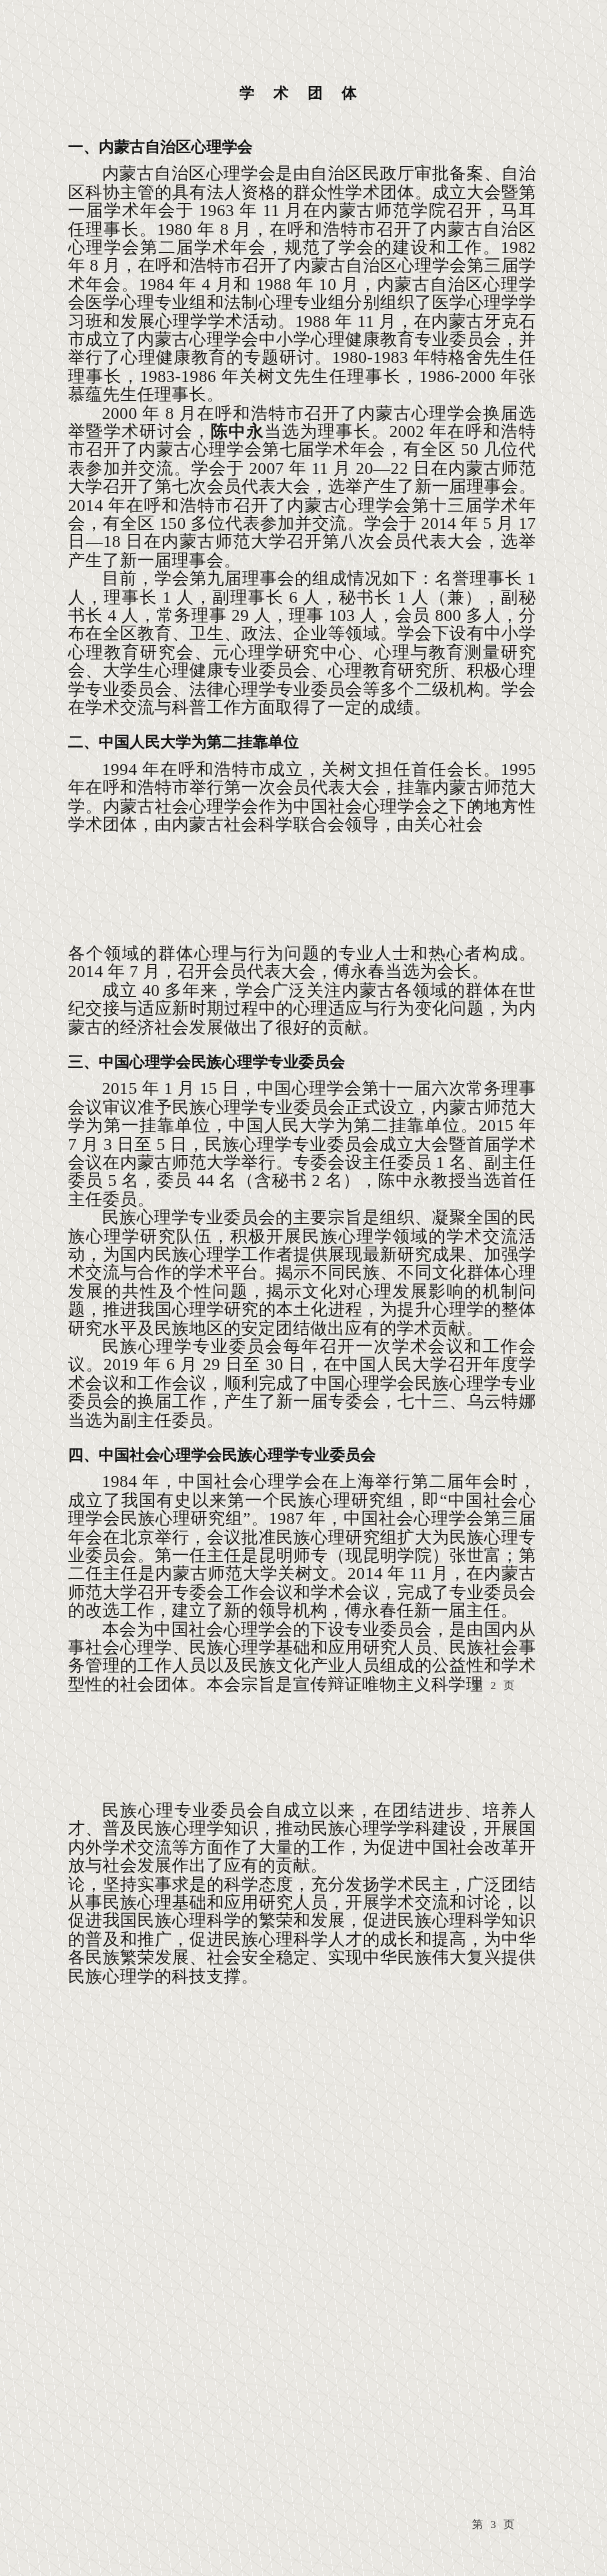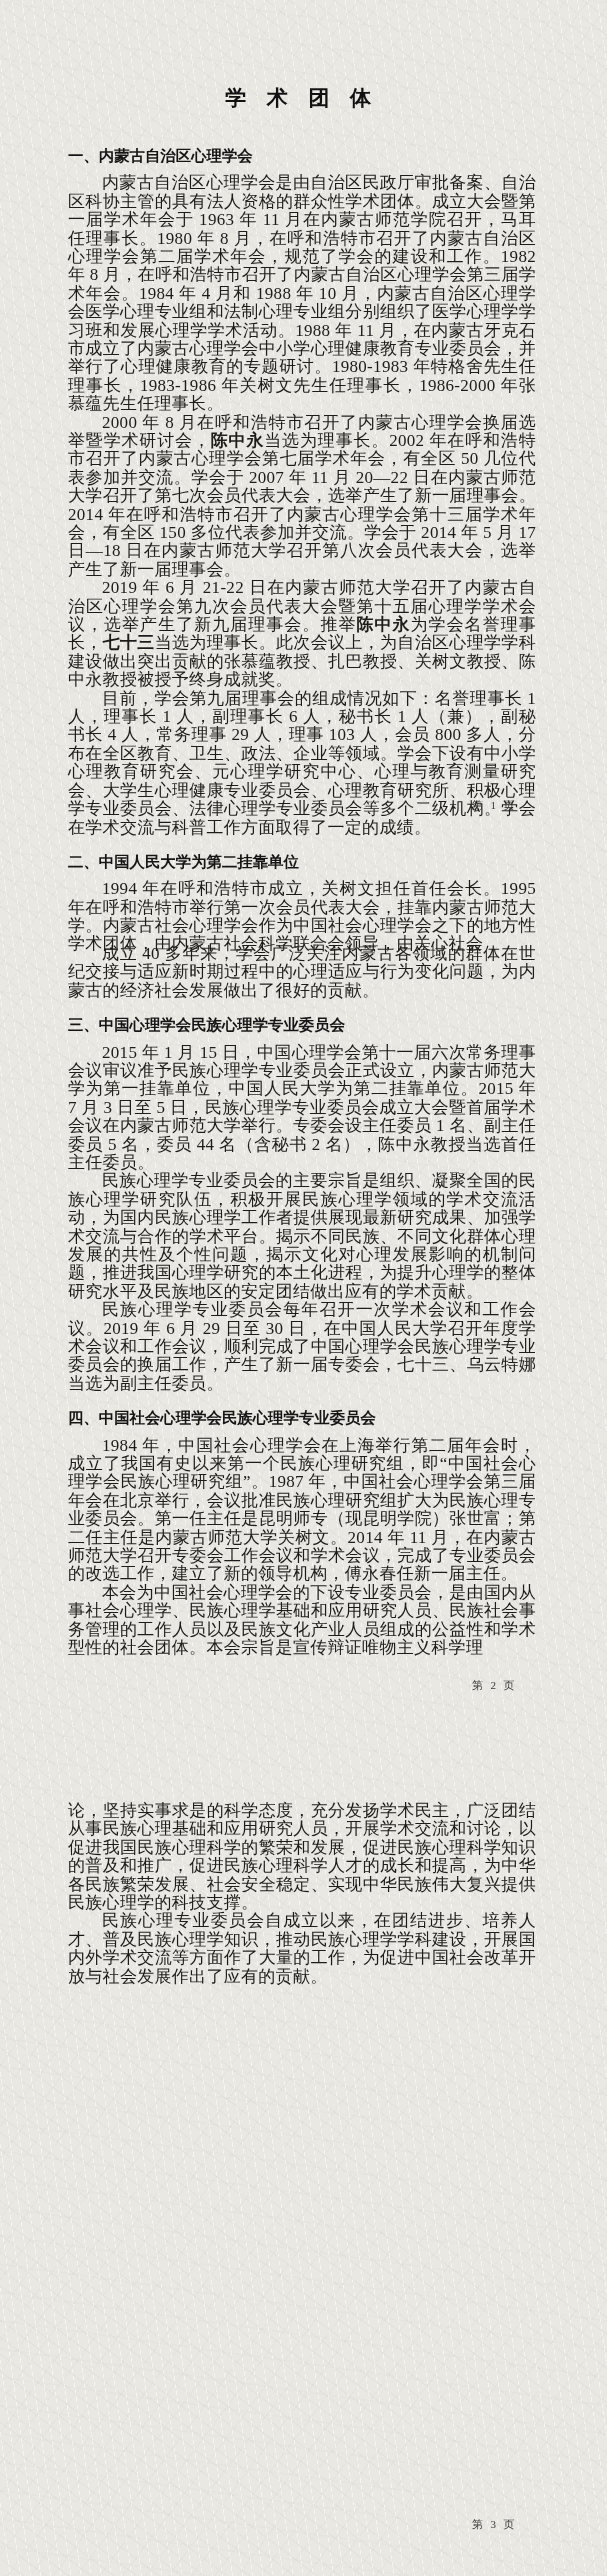--- a/index.html
+++ b/index.html
@@ -21,21 +21,21 @@
   .page{position:absolute;left:0;width:100%;}
   #page1{top:0;height:858px;}
   #page2{top:858px;height:858px;}
   #page3{top:1717px;height:859px;}
   .page-body{position:absolute;left:68px;width:468px;}
   #page1 .page-body{top:84px;}
   #page2 .page-body{top:87px;}
   #page3 .page-body{top:85px;}
   .doc-title{
     margin:0 0 34px 0;text-align:center;
-    font-size:21px;font-weight:bold;letter-spacing:7.7px;color:#111;
+    font-size:15px;font-weight:bold;letter-spacing:7.7px;color:#111;
   }
   .sec-heading{
     margin:15px 0 8.3px 0;
     font-size:15.4px;line-height:20px;font-weight:bold;color:#151515;
   }
   .sec-heading.first{margin-top:0;font-family:Liberation Serif, serif;}
   .para{
     margin:0;font-size:17px;line-height:18.4px;
     text-align:justify;text-indent:2em;
     letter-spacing:0.3px;
@@ -59,33 +59,33 @@
   <div class="page" id="page1">
     <div class="page-body">
       <h1 class="doc-title">学 术 团 体</h1>
 
       <h2 class="sec-heading first">一、内蒙古自治区心理学会</h2>
 
       <p class="para">内蒙古自治区心理学会是由自治区民政厅审批备案、自治区科协主管的具有法人资格的群众性学术团体。成立大会暨第一届学术年会于 1963 年 11 月在内蒙古师范学院召开，马耳任理事长。1980 年 8 月，在呼和浩特市召开了内蒙古自治区心理学会第二届学术年会，规范了学会的建设和工作。1982 年 8 月，在呼和浩特市召开了内蒙古自治区心理学会第三届学术年会。1984 年 4 月和 1988 年 10 月，内蒙古自治区心理学会医学心理专业组和法制心理专业组分别组织了医学心理学学习班和发展心理学学术活动。1988 年 11 月，在内蒙古牙克石市成立了内蒙古心理学会中小学心理健康教育专业委员会，并举行了心理健康教育的专题研讨。1980-1983 年特格舍先生任理事长，1983-1986 年关树文先生任理事长，1986-2000 年张慕蕴先生任理事长。</p>
 
       <p class="para"><span>2000 年 8 月在呼和浩特市召开了内蒙古心理学会换届选举暨学术研讨会，</span><span class="bold-name">陈中永</span><span>当选为理事长。2002 年在呼和浩特市召开了内蒙古心理学会第七届学术年会，有全区 50 几位代表参加并交流。学会于 2007 年 11 月 20—22 日在内蒙古师范大学召开了第七次会员代表大会，选举产生了新一届理事会。2014 年在呼和浩特市召开了内蒙古心理学会第十三届学术年会，有全区 150 多位代表参加并交流。学会于 2014 年 5 月 17 日—18 日在内蒙古师范大学召开第八次会员代表大会，选举产生了新一届理事会。</span></p>
 
-      <p class="para"><span>2019 年 6 月 21-22 日在内蒙古师范大学召开了内蒙古自治区心理学会第九次会员代表大会暨第十五届心理学学术会议，选举产生了新九届理事会。推举</span><span class="bold-name">陈中永</span><span>为学会名誉理事长，</span><span class="bold-name">七十三</span><span>当选为理事长。此次会议上，为自治区心理学学科建设做出突出贡献的张慕蕴教授、扎巴教授、关树文教授、陈中永教授被授予终身成就奖。</span></p>
 
       <p class="para">目前，学会第九届理事会的组成情况如下：名誉理事长 1 人，理事长 1 人，副理事长 6 人，秘书长 1 人（兼），副秘书长 4 人，常务理事 29 人，理事 103 人，会员 800 多人，分布在全区教育、卫生、政法、企业等领域。学会下设有中小学心理教育研究会、元心理学研究中心、心理与教育测量研究会、大学生心理健康专业委员会、心理教育研究所、积极心理学专业委员会、法律心理学专业委员会等多个二级机构。学会在学术交流与科普工作方面取得了一定的成绩。</p>
 
       <h2 class="sec-heading">二、中国人民大学为第二挂靠单位</h2>
 
       <p class="para">1994 年在呼和浩特市成立，关树文担任首任会长。1995 年在呼和浩特市举行第一次会员代表大会，挂靠内蒙古师范大学。内蒙古社会心理学会作为中国社会心理学会之下的地方性学术团体，由内蒙古社会科学联合会领导，由关心社会</p>
     </div>
     <div class="page-footer">第 1 页</div>
   </div>
 
   <div class="page" id="page2">
     <div class="page-body">
+      <p class="para cont">各个领域的群体心理与行为问题的专业人士和热心者构成。2014 年 7 月，召开会员代表大会，傅永春当选为会长。</p>
 
       <p class="para">成立 40 多年来，学会广泛关注内蒙古各领域的群体在世纪交接与适应新时期过程中的心理适应与行为变化问题，为内蒙古的经济社会发展做出了很好的贡献。</p>
 
       <h2 class="sec-heading">三、中国心理学会民族心理学专业委员会</h2>
 
       <p class="para">2015 年 1 月 15 日，中国心理学会第十一届六次常务理事会议审议准予民族心理学专业委员会正式设立，内蒙古师范大学为第一挂靠单位，中国人民大学为第二挂靠单位。2015 年 7 月 3 日至 5 日，民族心理学专业委员会成立大会暨首届学术会议在内蒙古师范大学举行。专委会设主任委员 1 名、副主任委员 5 名，委员 44 名（含秘书 2 名），陈中永教授当选首任主任委员。</p>
 
       <p class="para">民族心理学专业委员会的主要宗旨是组织、凝聚全国的民族心理学研究队伍，积极开展民族心理学领域的学术交流活动，为国内民族心理学工作者提供展现最新研究成果、加强学术交流与合作的学术平台。揭示不同民族、不同文化群体心理发展的共性及个性问题，揭示文化对心理发展影响的机制问题，推进我国心理学研究的本土化进程，为提升心理学的整体研究水平及民族地区的安定团结做出应有的学术贡献。</p>
 
       <p class="para">民族心理学专业委员会每年召开一次学术会议和工作会议。2019 年 6 月 29 日至 30 日，在中国人民大学召开年度学术会议和工作会议，顺利完成了中国心理学会民族心理学专业委员会的换届工作，产生了新一届专委会，七十三、乌云特娜当选为副主任委员。</p>
@@ -95,20 +95,20 @@
 
       <p class="para">1984 年，中国社会心理学会在上海举行第二届年会时，成立了我国有史以来第一个民族心理研究组，即“中国社会心理学会民族心理研究组”。1987 年，中国社会心理学会第三届年会在北京举行，会议批准民族心理研究组扩大为民族心理专业委员会。第一任主任是昆明师专（现昆明学院）张世富；第二任主任是内蒙古师范大学关树文。2014 年 11 月，在内蒙古师范大学召开专委会工作会议和学术会议，完成了专业委员会的改选工作，建立了新的领导机构，傅永春任新一届主任。</p>
 
       <p class="para">本会为中国社会心理学会的下设专业委员会，是由国内从事社会心理学、民族心理学基础和应用研究人员、民族社会事务管理的工作人员以及民族文化产业人员组成的公益性和学术型性的社会团体。本会宗旨是宣传辩证唯物主义科学理</p>
     </div>
     <div class="page-footer">第 2 页</div>
   </div>
 
   <div class="page" id="page3">
     <div class="page-body">
+      <p class="para">民族心理专业委员会自成立以来，在团结进步、培养人才、普及民族心理学知识，推动民族心理学学科建设，开展国内外学术交流等方面作了大量的工作，为促进中国社会改革开放与社会发展作出了应有的贡献。</p>
+
       <p class="para cont">论，坚持实事求是的科学态度，充分发扬学术民主，广泛团结从事民族心理基础和应用研究人员，开展学术交流和讨论，以促进我国民族心理科学的繁荣和发展，促进民族心理科学知识的普及和推广，促进民族心理科学人才的成长和提高，为中华各民族繁荣发展、社会安全稳定、实现中华民族伟大复兴提供民族心理学的科技支撑。</p>
-
-      <p class="para">民族心理专业委员会自成立以来，在团结进步、培养人才、普及民族心理学知识，推动民族心理学学科建设，开展国内外学术交流等方面作了大量的工作，为促进中国社会改革开放与社会发展作出了应有的贡献。</p>
     </div>
     <div class="page-footer">第 3 页</div>
   </div>
 </div>
 
 
 </body></html>

